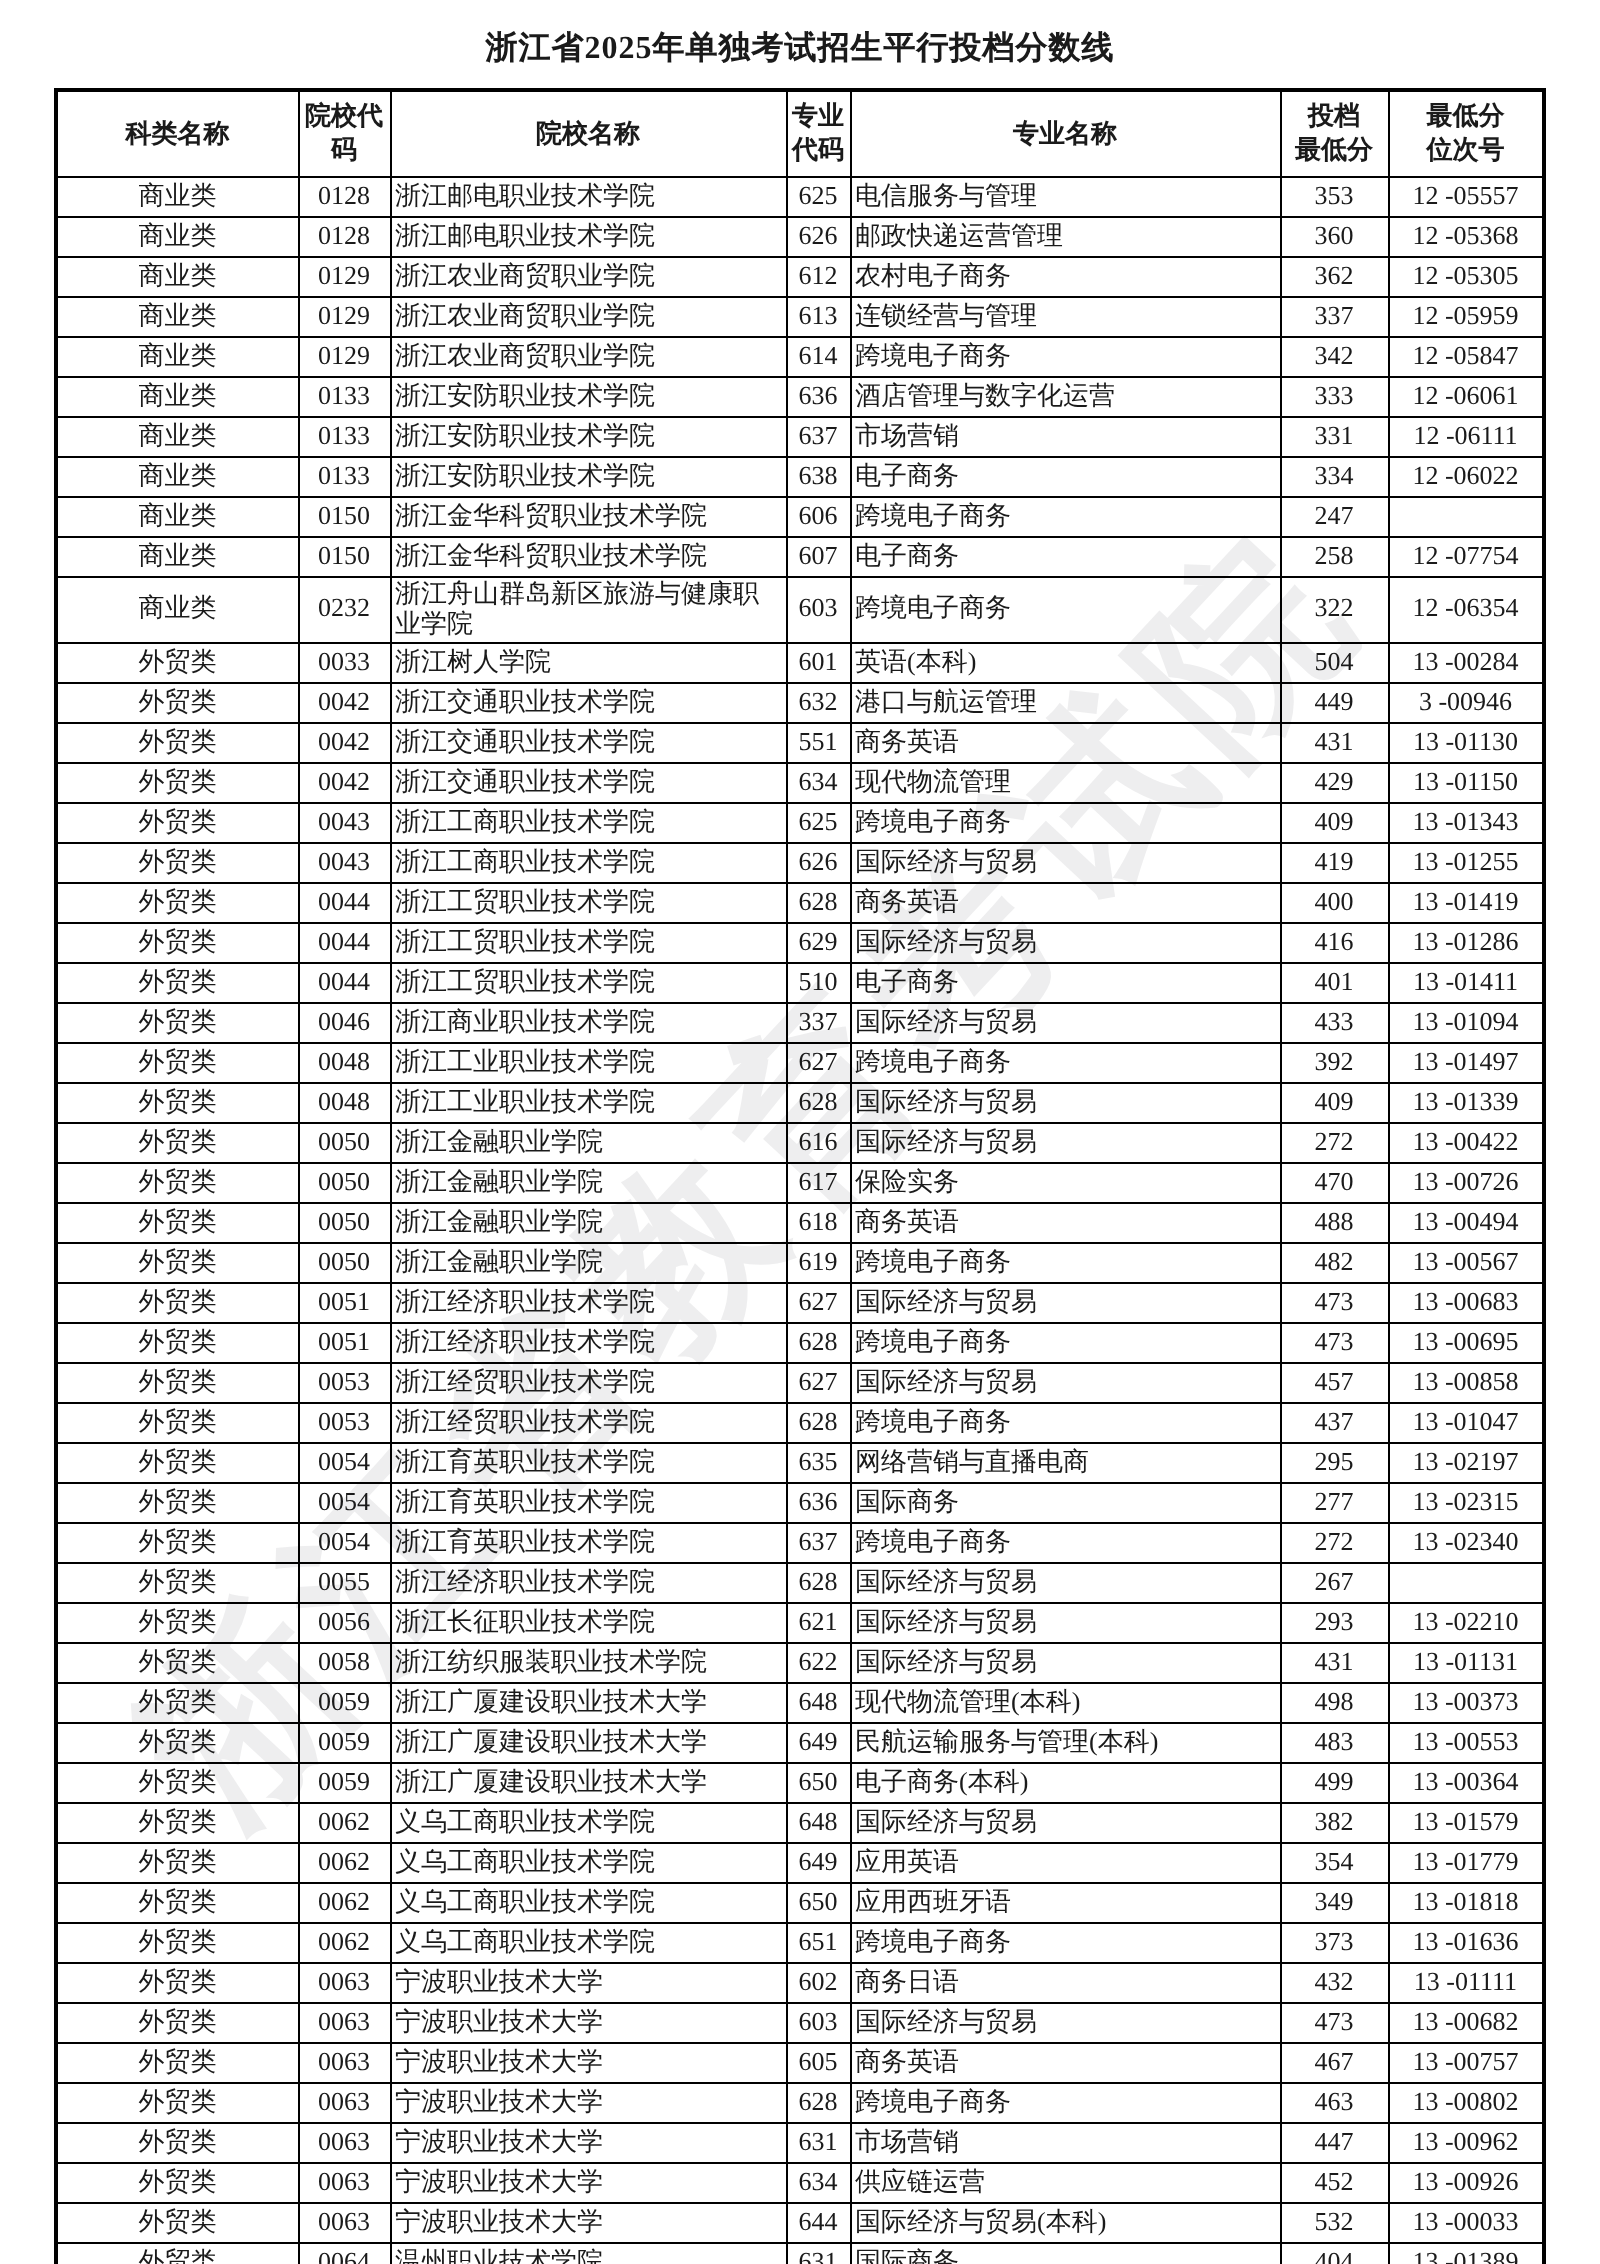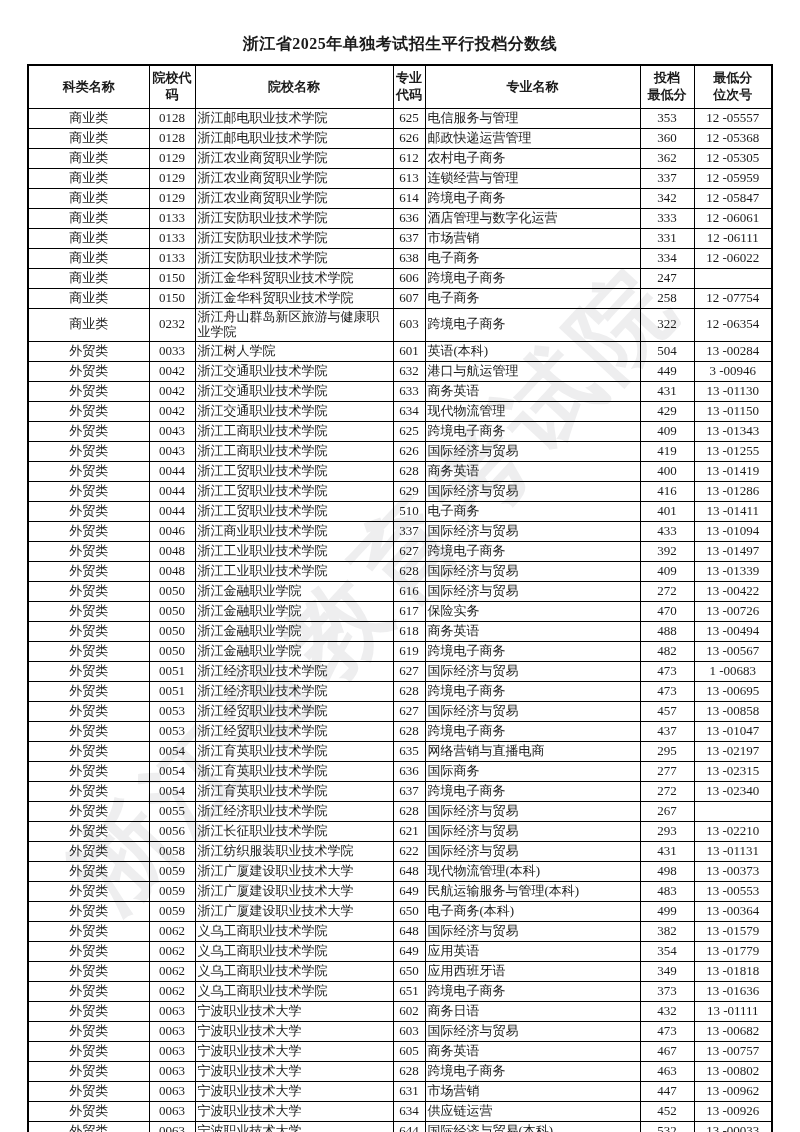--- a/index.html
+++ b/index.html
@@ -11,21 +11,21 @@
   .page { position:relative; width:800px; height:1132px; }
   .watermark {
     position:absolute; left:47%; top:52%;
     transform:translate(-50%,-50%) rotate(-47deg);
     font-size:96px; font-weight:bold; letter-spacing:8px;
     color:rgba(125,125,130,0.13); white-space:nowrap;
     pointer-events:none; z-index:0; user-select:none;
   }
   .content { position:relative; z-index:1; }
   .title {
-    margin:0; padding-top:34px; text-align:center;
+    margin:0; padding-top:14px; text-align:center;
     font-size:16px; font-weight:bold; letter-spacing:0.5px;
   }
   table.scores {
     width:744px; margin:9px auto 0; border-collapse:collapse;
     table-layout:fixed; border:2px solid #000;
   }
   table.scores th, table.scores td {
     border:1px solid #000; overflow:hidden;
   }
   table.scores th {
@@ -184,21 +184,21 @@
             <td class="l">浙江交通职业技术学院</td>
             <td class="c">632</td>
             <td class="l">港口与航运管理</td>
             <td class="c">449</td>
             <td class="c">3 -00946</td>
           </tr>
           <tr>
             <td class="c">外贸类</td>
             <td class="c">0042</td>
             <td class="l">浙江交通职业技术学院</td>
-            <td class="c">633</td>
+            <td class="c">551</td>
             <td class="l">商务英语</td>
             <td class="c">431</td>
             <td class="c">13 -01130</td>
           </tr>
           <tr>
             <td class="c">外贸类</td>
             <td class="c">0042</td>
             <td class="l">浙江交通职业技术学院</td>
             <td class="c">634</td>
             <td class="l">现代物流管理</td>
@@ -313,21 +313,21 @@
             <td class="c">482</td>
             <td class="c">13 -00567</td>
           </tr>
           <tr>
             <td class="c">外贸类</td>
             <td class="c">0051</td>
             <td class="l">浙江经济职业技术学院</td>
             <td class="c">627</td>
             <td class="l">国际经济与贸易</td>
             <td class="c">473</td>
-            <td class="c">1 -00683</td>
+            <td class="c">13 -00683</td>
           </tr>
           <tr>
             <td class="c">外贸类</td>
             <td class="c">0051</td>
             <td class="l">浙江经济职业技术学院</td>
             <td class="c">628</td>
             <td class="l">跨境电子商务</td>
             <td class="c">473</td>
             <td class="c">13 -00695</td>
           </tr>

